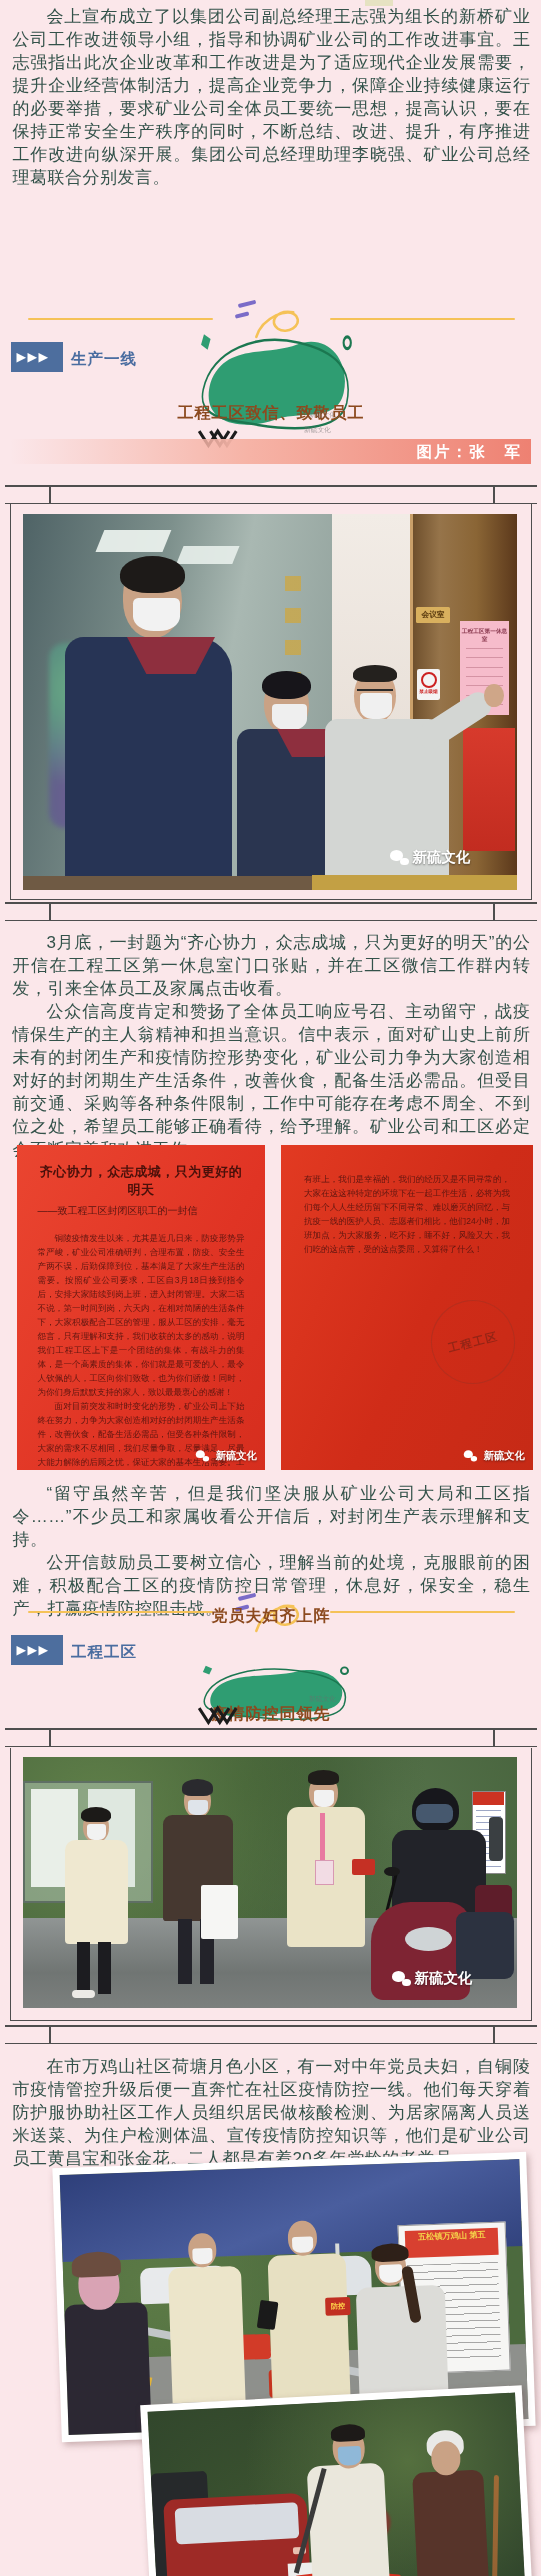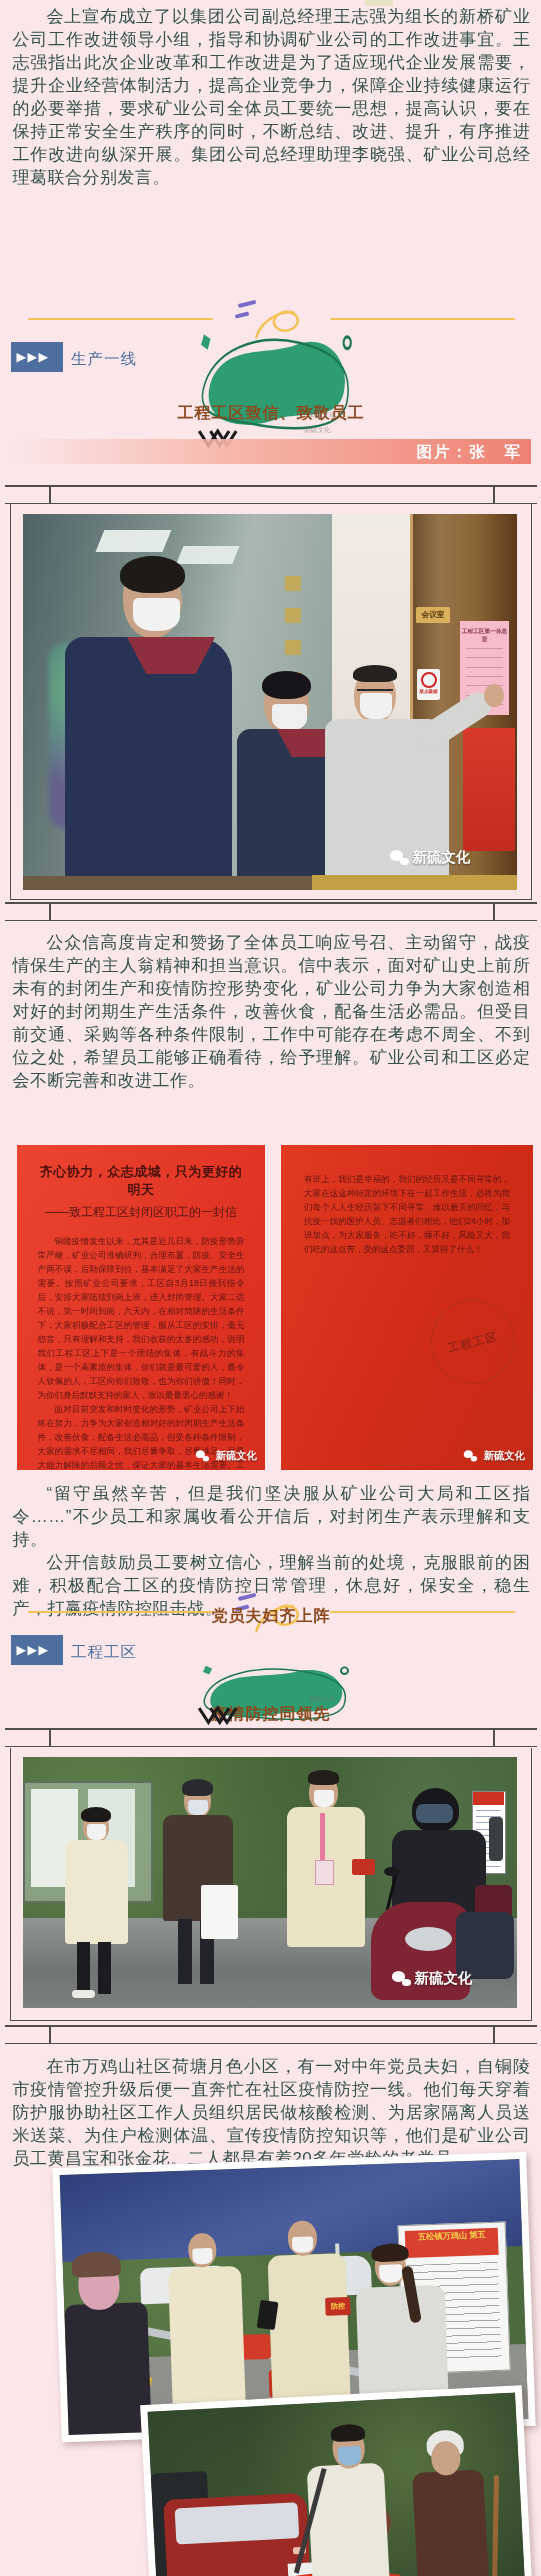--- a/index.html
+++ b/index.html
@@ -15,21 +15,21 @@
     margin:0;font-size:17px;line-height:23px;color:#33524a;
     text-indent:2em;letter-spacing:0.5px;text-align:justify;font-weight:500;
   }
   
   .div-line{position:absolute;height:2.1px;background:#f5c257;border-radius:1px;}
   .p-dash{position:absolute;width:17.5px;height:3.6px;background:#7b6cc8;border-radius:1.5px;transform:rotate(-14deg);}
   
   .sec-box{position:absolute;left:11.3px;width:52px;height:30px;background:#4d6e9e;}
   .sec-box .tris{position:absolute;left:5.2px;top:7.2px;color:#ffffff;font-size:12.4px;letter-spacing:1.5px;}
   .sec-box .tris::before{content:"▶▶▶";}
-  .sec-label{position:absolute;left:71px;font-size:15.5px;font-weight:normal;color:#4a6da0;letter-spacing:1px;}
+  .sec-label{position:absolute;left:71px;font-size:15.5px;font-weight:bold;color:#4a6da0;letter-spacing:1px;}
   
   .badge-title{position:absolute;left:0;width:542px;text-align:center;font-size:16px;font-weight:bold;color:#8c4a1f;letter-spacing:1px;}
   .badge-wm{position:absolute;font-size:6.7px;color:rgba(110,110,110,.6);}
   
   .credit{
     position:absolute;left:10.3px;width:521px;height:25px;
     background:linear-gradient(90deg, rgba(251,231,234,0) 0%, #f6b4a7 45%, #ee8172 100%);
     color:#ffffff;font-weight:bold;font-size:15.5px;line-height:25px;
     text-align:right;box-sizing:border-box;padding-right:9.3px;letter-spacing:2.1px;
   }
@@ -46,21 +46,21 @@
   .photo{position:absolute;overflow:hidden;background:#777;}
   
   .wm{position:absolute;display:flex;align-items:center;gap:4.1px;color:#fff;font-weight:bold;
       font-size:14.4px;text-shadow:0 0.5px 2.1px rgba(0,0,0,.45);}
   .wm .ic{width:18.5px;height:15.5px;position:relative;flex:0 0 auto;}
   .wm .ic i{position:absolute;left:0;top:0;width:13.4px;height:11.3px;background:#fff;border-radius:50% 50% 46% 46%;}
   .wm .ic b{position:absolute;right:0;bottom:0;width:8.8px;height:7.7px;background:#fff;border-radius:50%;}
   
   .letter{position:absolute;top:1145px;height:325px;box-sizing:border-box;overflow:hidden;}
   .letter .lt-title{margin:0;text-align:center;font-size:13px;font-weight:bold;color:#4a100a;letter-spacing:0.5px;}
-  .letter .lt-sub{margin:5.2px 0 13.4px 0;text-align:center;font-size:12px;color:#571511;}
+  .letter .lt-sub{margin:5.2px 0 13.4px 0;font-size:10px;color:#571511;}
   .letter p.lt-body{margin:0;font-size:8.5px;line-height:14px;color:#5f1610;text-indent:2em;text-align:justify;}
   .letter p.noind{text-indent:0;}
   .stamp{
     position:absolute;right:18.5px;top:155px;width:82px;height:82px;border-radius:50%;
     border:1.5px solid rgba(160,50,35,.55);transform:rotate(-14deg);
     color:rgba(130,35,22,.75);font-size:11.3px;font-weight:bold;text-align:center;line-height:82px;letter-spacing:1.5px;
   }
   
   .polaroid{position:absolute;background:#ffffff;padding:7.2px;box-shadow:2.1px 3.1px 7.2px rgba(100,60,60,.35);}
   .pol-in{position:relative;overflow:hidden;background:#65705f;}
@@ -164,20 +164,21 @@
       </span>
     <span>新硫文化</span>
   </div>
 </div>
 <div class="strip" style="top:902px;">
     <div class="v1"></div>
     <div class="v2"></div>
   </div>
 
 <div class="flow" style="top:931px;">
+  <p class="para">3月底，一封题为“齐心协力，众志成城，只为更好的明天”的公开信在工程工区第一休息室门口张贴，并在工区微信工作群内转发，引来全体员工及家属点击收看。</p>
   <p class="para">公众信高度肯定和赞扬了全体员工响应号召、主动留守，战疫情保生产的主人翁精神和担当意识。信中表示，面对矿山史上前所未有的封闭生产和疫情防控形势变化，矿业公司力争为大家创造相对好的封闭期生产生活条件，改善伙食，配备生活必需品。但受目前交通、采购等各种条件限制，工作中可能存在考虑不周全、不到位之处，希望员工能够正确看待，给予理解。矿业公司和工区必定会不断完善和改进工作。</p>
 </div>
 
 <div class="letter" style="left:17px;width:248px;background:linear-gradient(120deg,#ea4530,#e03424 60%,#d62e1e);padding:17.5px 20.6px;">
   <p class="lt-title">齐心协力，众志成城，只为更好的明天</p>
   <p class="lt-sub">——致工程工区封闭区职工的一封信</p>
   <p class="lt-body">铜陵疫情发生以来，尤其是近几日来，防疫形势异常严峻，矿业公司准确研判，合理布置，防疫、安全生产两不误，后勤保障到位，基本满足了大家生产生活的需要。按照矿业公司要求，工区自3月18日接到指令后，安排大家陆续到岗上班，进入封闭管理。大家二话不说，第一时间到岗，六天内，在相对简陋的生活条件下，大家积极配合工区的管理，服从工区的安排，毫无怨言，只有理解和支持，我们收获的太多的感动，说明我们工程工区上下是一个团结的集体，有战斗力的集体，是一个高素质的集体，你们就是最可爱的人，最令人钦佩的人，工区向你们致敬，也为你们骄傲！同时，为你们身后默默支持的家人，致以最最衷心的感谢！</p>
   <p class="lt-body">面对目前突发和时时变化的形势，矿业公司上下始终在努力，力争为大家创造相对好的封闭期生产生活条件，改善伙食，配备生活必需品，但受各种条件限制，大家的需求不尽相同，我们尽量争取，尽量满足，尽最大能力解除的后顾之忧，保证大家的基本生活需要。工作中考虑不周全、不到位的地方，我们深感自责，在这里跟大家道一声，对不起，让大家受委屈了，还请大家谅解和理解。从近几天通报来看，我们令人欣喜的看到，铜陵疫情在市委市政府的坚强和正确领导下，新增病例控制在管控范围内，我们已经看到了胜利的曙光，胜利就在眼前！</p>
 
   <div class="wm" style="right:8.2px;bottom:6.2px;font-size:10.3px;">

